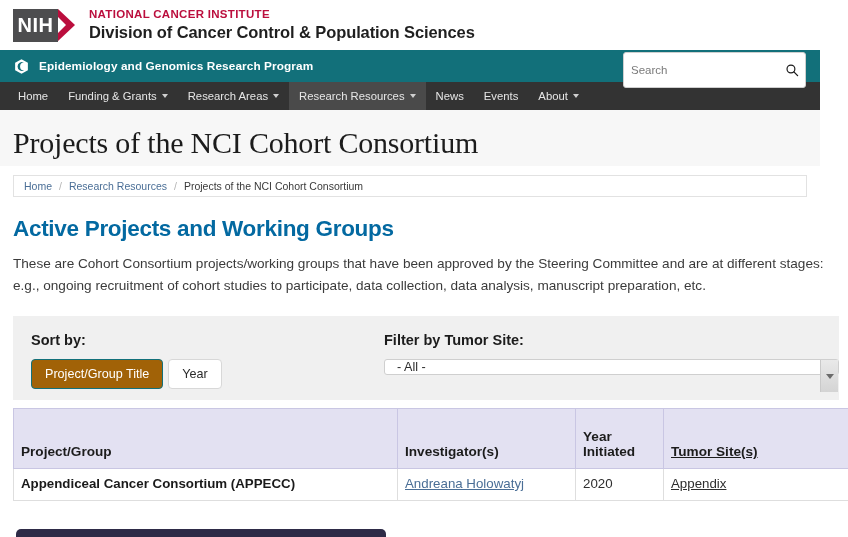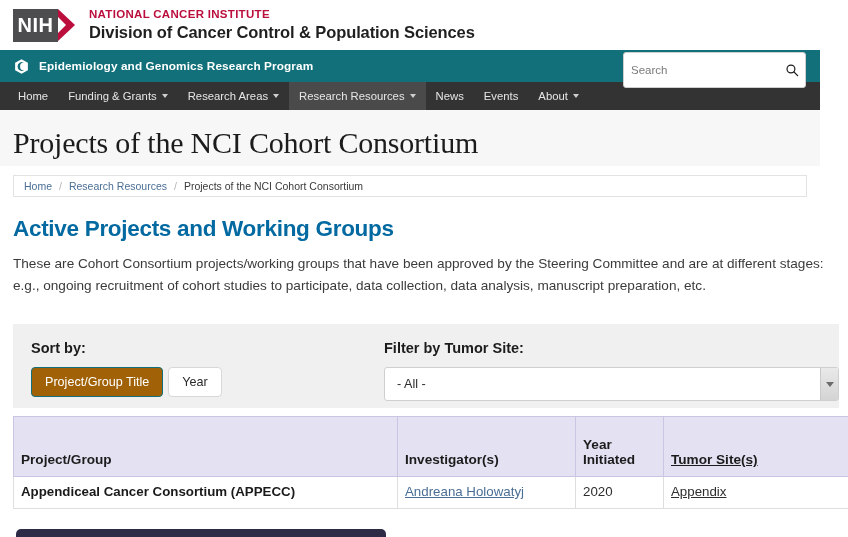--- a/index.html
+++ b/index.html
@@ -199,21 +199,21 @@
   .intro-text {
     margin-top: 11px;
     font-size: 13.6px;
     line-height: 1.62;
     color: #3b3b3b;
     max-width: 818px;
   }
 
   
   .controls-panel {
-    margin-top: 27px;
+    margin-top: 19px;
     background: #f0f0f0;
     width: 826px;
     height: 84px;
     display: flex;
     align-items: flex-start;
     padding: 16px 0 0 18px;
   }
   .control-group.sort { width: 358px; }
   .control-group.filter { width: 455px; }
   .control-label {
@@ -238,21 +238,21 @@
     border-color: #12707a;
     color: #ffffff;
   }
   .select-wrap {
     position: relative;
     width: 455px;
     height: 34px;
   }
   .select-box {
     width: 455px;
-    height: 34px;
+    height: 16px;
     border: 1px solid #cfcfcf;
     border-radius: 3px;
     background: #ffffff;
     font-size: 12.6px;
     color: #2c2c2c;
     display: flex;
     align-items: center;
     padding-left: 12px;
     cursor: pointer;
   }

